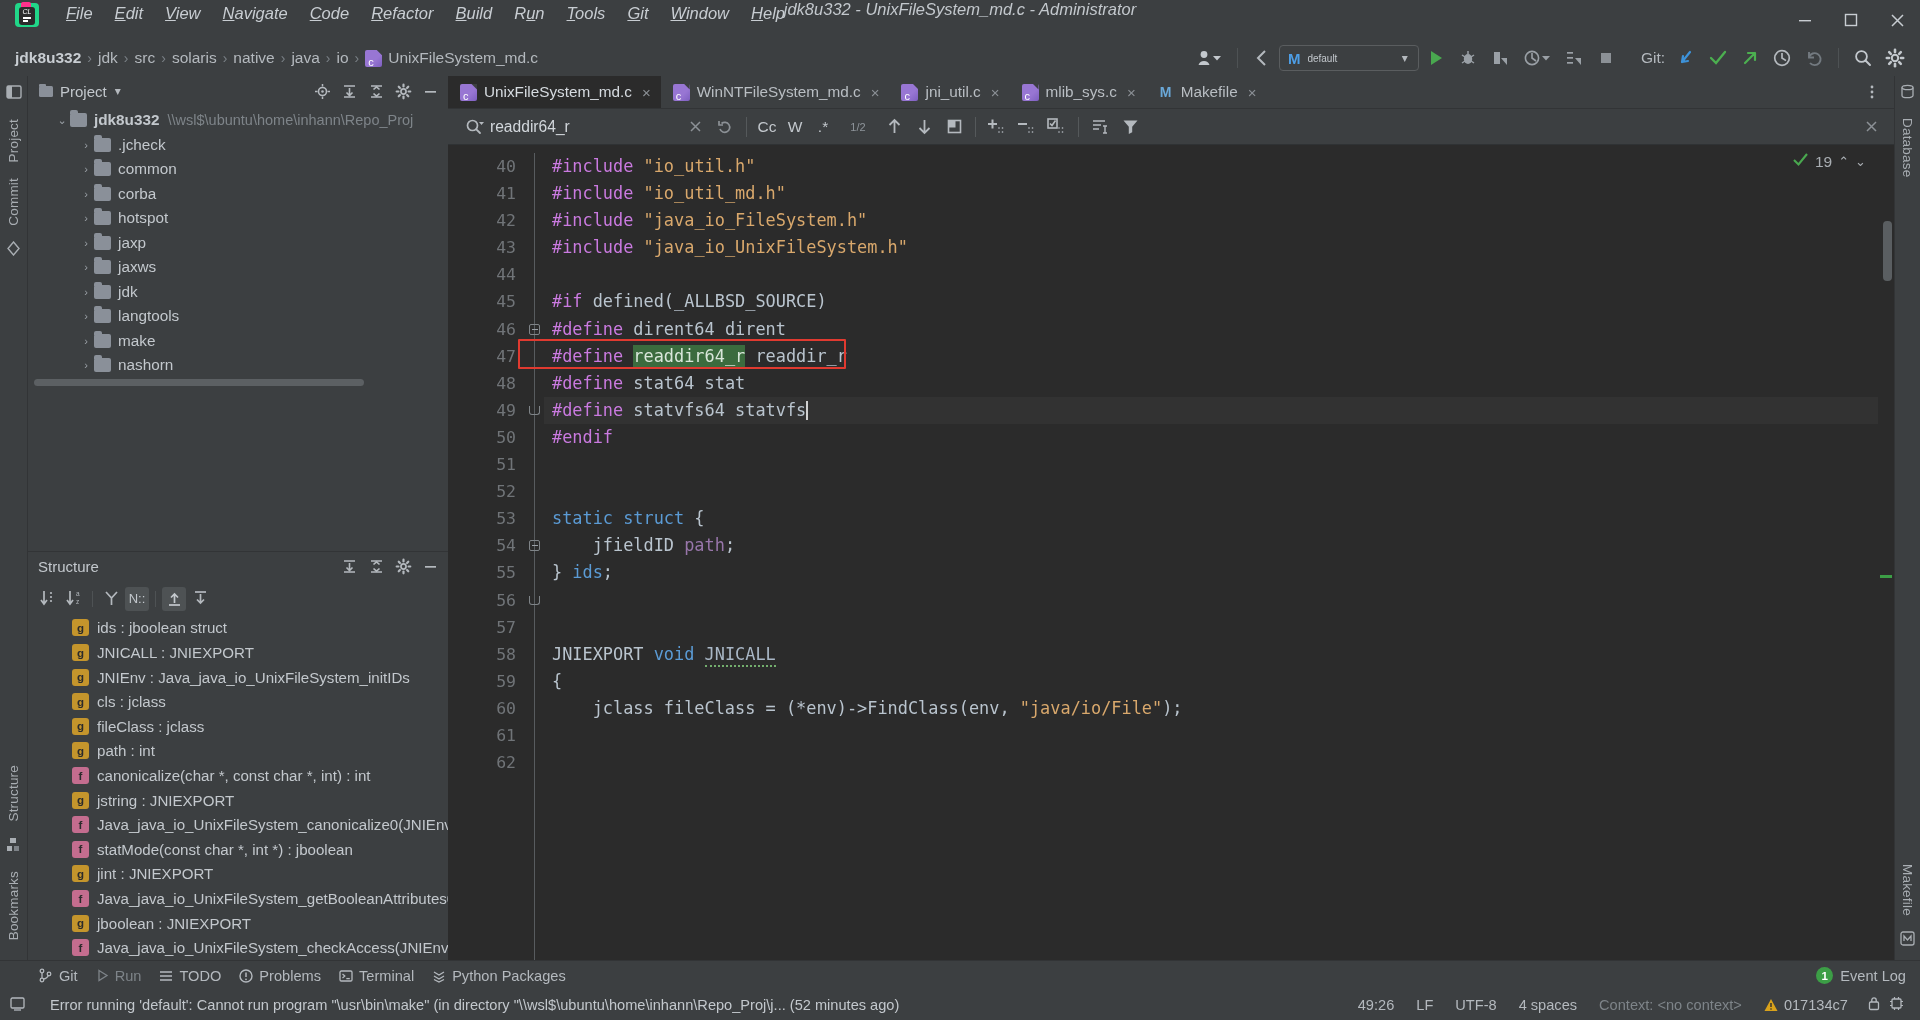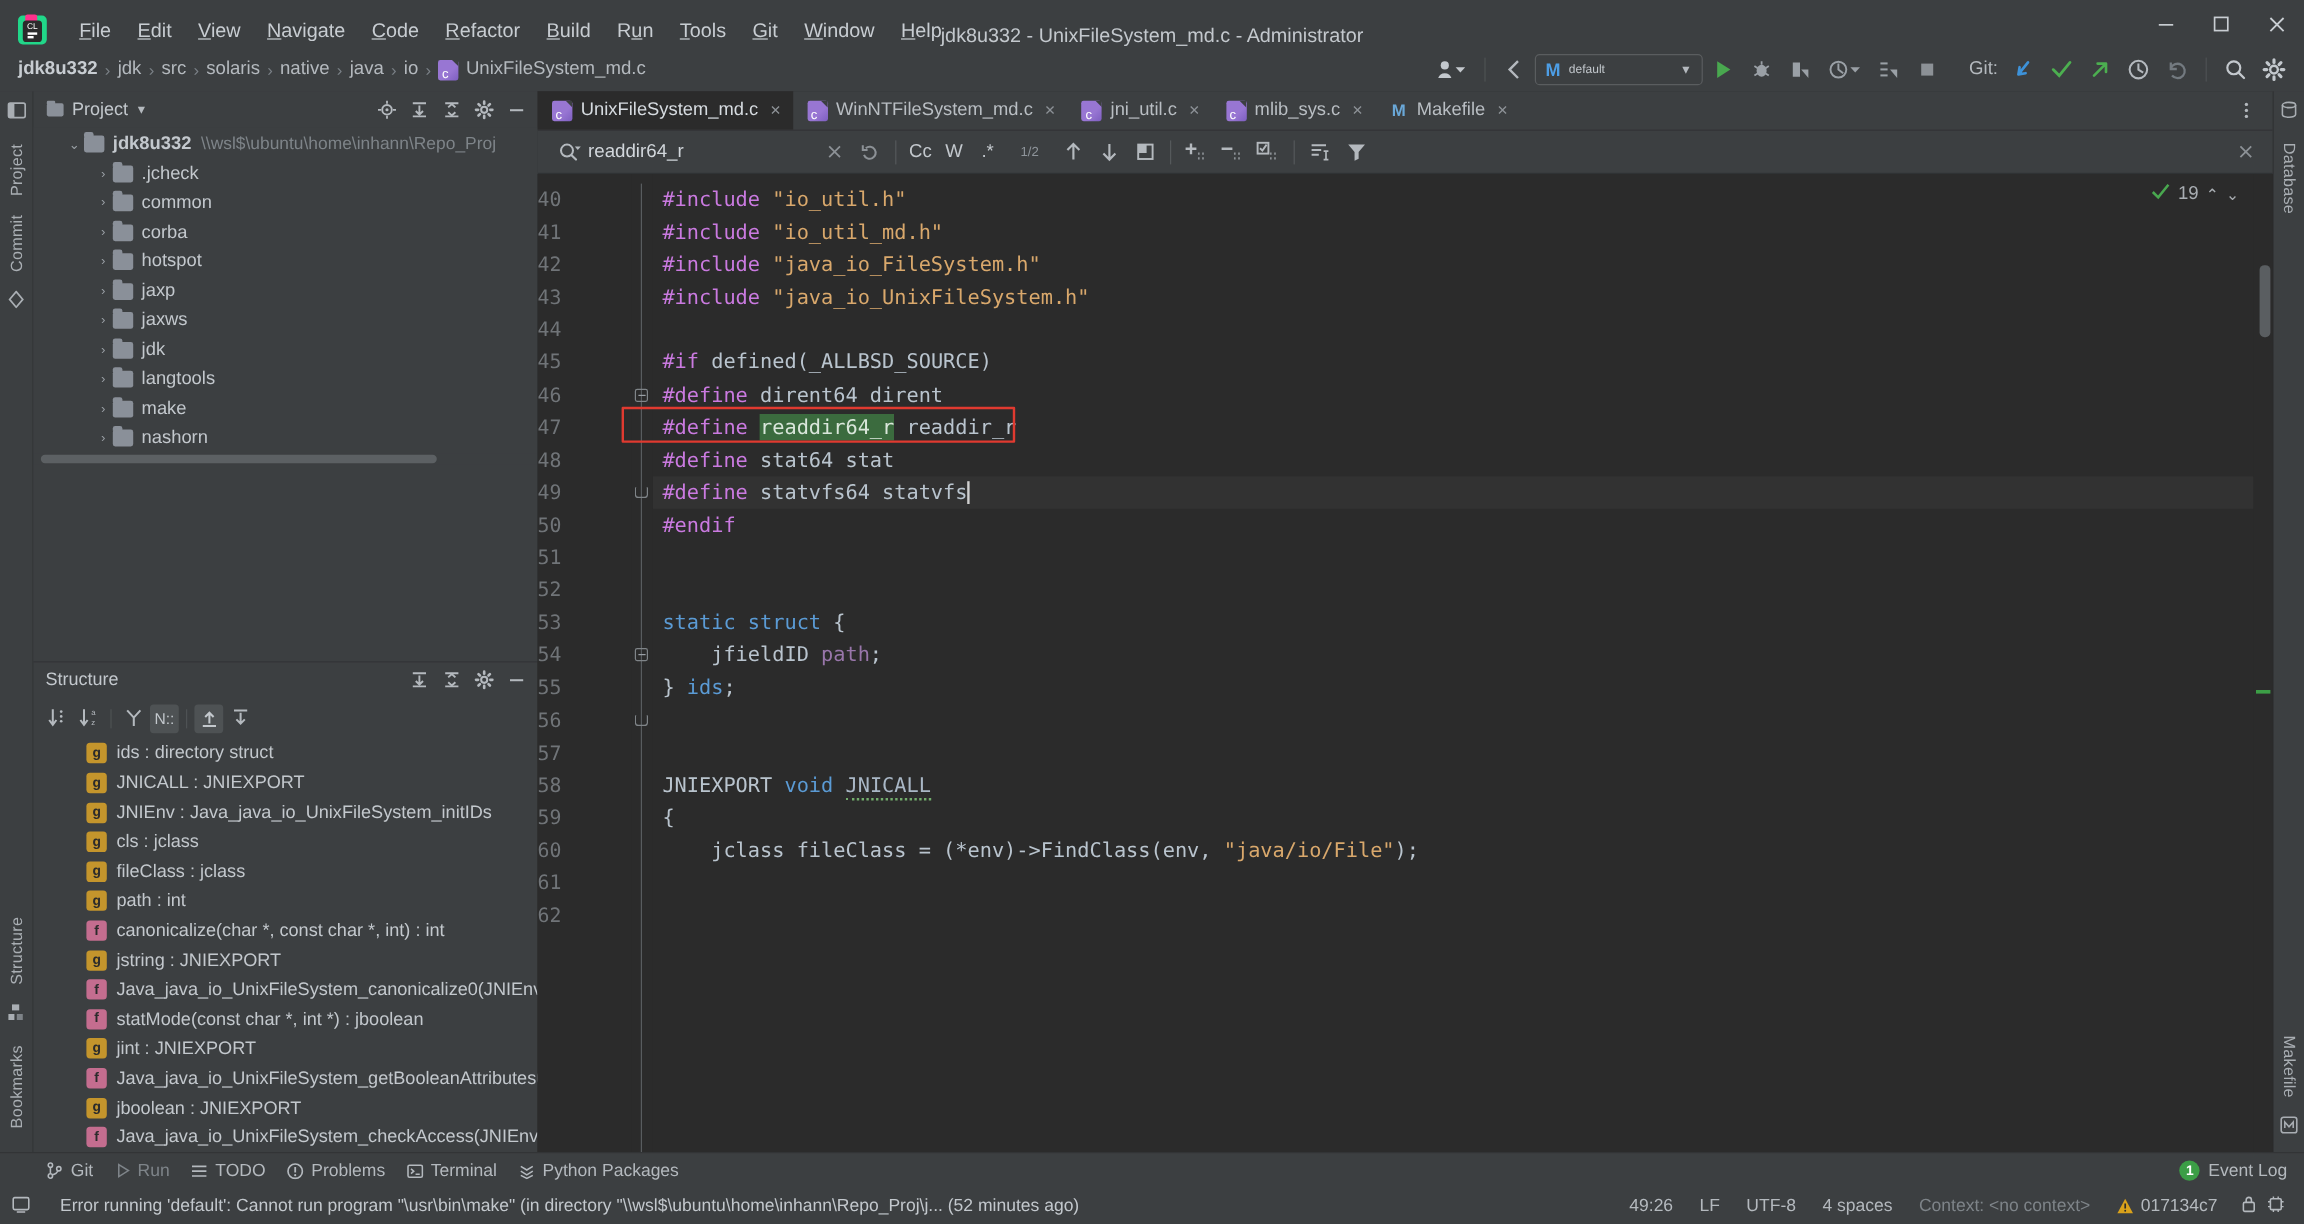--- a/index.html
+++ b/index.html
@@ -7,22 +7,22 @@
     width: 1920px; height: 1020px;
     background: #3c3f41;
     font-family: "Liberation Sans", sans-serif;
     overflow: hidden;
     color: #bbbbbb;
   }
   .app { position: relative; width: 1920px; height: 1020px; display: flex; flex-direction: column; background:#3c3f41; }
 
   
   .titlebar {
-    height: 40px; display: flex; align-items: flex-end;
-    background: #3c3f41; position: relative; flex: 0 0 40px;
+    height: 40px; display: flex; align-items: flex-start;
+    background: #3c3f41; position: relative; flex: 0 0 40px; font-style: italic;
   }
   .app-logo { width: 30px; height: 30px; margin-left: 12px; position: relative; flex:0 0 30px;}
   .menu { display: flex; align-items: center; margin-left: 14px; gap: 2px; }
   .menu-item {
     font-size: 16.5px; color: #c8cdd2; padding: 4px 10px; cursor: default;
     white-space: nowrap;
   }
   .menu-item u { text-decoration: underline; }
   .win-title {
     position: absolute; left: 0; right: 0; text-align: center;
@@ -145,21 +145,21 @@
     width: 190px; font-family: "Liberation Sans", sans-serif;
   }
   .fbtn { width: 30px; height: 28px; display:flex; align-items:center; justify-content:center; color:#9aa0a6; font-size: 16px; border-radius:3px;}
   .fbtn.txt { font-size: 15.5px; color:#c3c8cd; width:28px; }
   .fcount { font-size: 11px; color: #8e949a; padding: 0 12px; min-width:42px; text-align:center;}
   .find-sep { width:1px; height:20px; background:#55595b; margin: 0 6px; }
 
   
   .codearea { flex: 1; display: flex; min-height: 0; background: #2b2b2b; position: relative; overflow:hidden;}
   .gutter {
-    width: 78px; flex: 0 0 78px; background: #2b2b2b; 
+    width: 78px; flex: 0 0 78px; background: #2b2b2b; text-align: right;
     font-family: "DejaVu Sans Mono", monospace; font-size: 16.5px; color: #707478;
     padding-top: 8px; position: relative;
   }
   .gline { height: 27.1px; line-height: 27.1px; padding-right: 10px; position: relative; }
   .gline .gmark { position: absolute; right: -18px; top: 0; }
   .foldcol { width: 18px; flex: 0 0 18px; background: #2b2b2b; padding-top: 8px; position:relative;}
   .fline { height: 27.1px; position: relative; }
   .fold-box {
     position:absolute; left: 3px; top: 8px; width: 11px; height: 11px;
     border: 1px solid #7f8488; border-radius: 2px; display:flex; align-items:center; justify-content:center;
@@ -628,21 +628,21 @@
             <svg width="19" height="19" viewBox="0 0 19 19">
                 <path d="M9.5 5 v9 M6 10.5 L9.5 14 L13 10.5" stroke="#b4b9be" stroke-width="1.7" fill="none"></path>
                 <path d="M4 3 h11" stroke="#b4b9be" stroke-width="1.7"></path>
               </svg>
           </div>
         </div>
 
         <div class="slist" id="structure-items">
             <div class="srow">
               <span class="sico g">g</span>
-              <span>ids : directory struct</span>
+              <span>ids : jboolean struct</span>
             </div>
             <div class="srow">
               <span class="sico g">g</span>
               <span>JNICALL : JNIEXPORT</span>
             </div>
             <div class="srow">
               <span class="sico g">g</span>
               <span>JNIEnv : Java_java_io_UnixFileSystem_initIDs</span>
             </div>
             <div class="srow">

